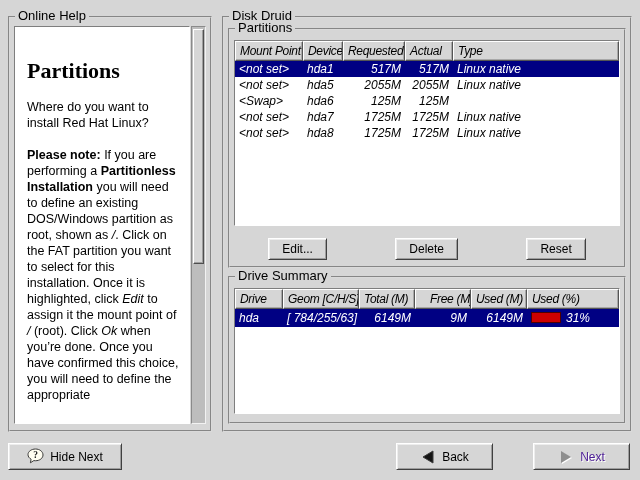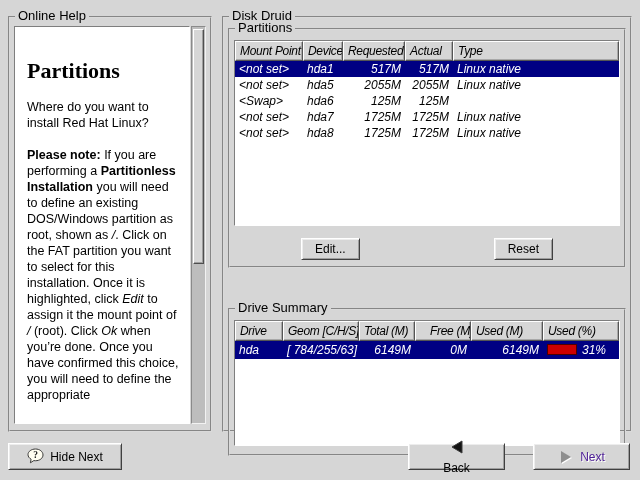--- a/index.html
+++ b/index.html
@@ -54,21 +54,21 @@
   .vthumb {
     position: absolute; left: 1px; right: 1px; top: 2px; height: 235px;
     background: #d6d6d6;
     border: 1px solid; border-color: #ffffff #4e4e4e #4e4e4e #ffffff;
     box-shadow: inset -1px -1px 0 #9e9e9e;
   }
 
   
   .druid-frame { left: 222px; top: 16px; width: 410px; height: 416px; }
   .partitions-frame { position: absolute; left: 4px; top: 10px; right: 4px; height: 240px; border: 2px groove #dadada; }
-  .summary-frame   { position: absolute; left: 4px; top: 258px; right: 4px; height: 148px; border: 2px groove #dadada; margin-top: 32px; }
+  .summary-frame   { position: absolute; left: 4px; top: 258px; right: 4px; height: 148px; border: 2px groove #dadada; }
 
   
   .clist { position: absolute; display: flex; flex-direction: column; background: #404040; font-style: italic; }
   .part-clist { left: 4px; top: 10px; right: 4px; height: 186px; }
   .sum-clist  { left: 4px; top: 10px; right: 4px; bottom: 8px; justify-content: center; }
   .clist-header { display: flex; flex: none; }
   .col {
     background: #d6d6d6; height: 20px; padding: 2px 4px;
     border: 1px solid; border-color: #ffffff #555555 #555555 #ffffff;
     box-shadow: inset -1px -1px 0 #a8a8a8;
@@ -78,39 +78,39 @@
   .row { display: flex; height: 16px; line-height: 16px; white-space: nowrap; }
   .row.selected { background: var(--selection, #000083); color: #fff; }
   .sum-row { height: 18px; line-height: 18px; }
   .cell { padding: 0 4px; overflow: hidden; }
   .num { text-align: right; }
 
   .p-mount { width: 68px; } .p-dev { width: 40px; } .p-req { width: 62px; }
   .p-act { width: 48px; } .p-type { flex: 1; }
 
   .d-drive { width: 48px; } .d-geom { width: 76px; } .d-total { width: 56px; }
-  .d-free { width: 56px; padding-left: 14px; } .d-usedm { width: 72px; } .d-usedp { flex: 1; }
+  .d-free { width: 56px; padding-left: 14px; } .d-usedm { width: 56px; } .d-usedp { flex: 1; }
 
   .used-bar {
     display: inline-block; width: 30px; height: 11px; margin: 3px 5px 0 0;
     vertical-align: top; background: var(--used_bar, #cd0000);
     border: 1px solid #4d0000;
   }
 
   
   .part-buttons {
     position: absolute; left: 4px; right: 4px; bottom: 6px; height: 23px;
     display: flex; justify-content: space-around; align-items: center;
   }
   .part-buttons .btn { height: 22px; padding: 0 13px; }
 
   
   .footer-btn { position: absolute; top: 443px; height: 27px; }
   .hidehelp-btn { left: 8px; width: 114px; }
-  .back-btn { left: 408px; width: 97px; flex-direction: column; }
+  .back-btn { left: 396px; width: 97px; }
   .next-btn { left: 533px; width: 97px; }
   .dis-label { color: #4c1d95; text-shadow: 1px 1px 0 #ffffff; }
   .icon { display: inline-flex; flex: none; }
 </style>
 </head>
 <body>
 
 <div class="screen">
 
   <div class="frame help-frame">
@@ -174,20 +174,21 @@
             <span class="cell p-dev">hda8</span>
             <span class="cell p-req num">1725M</span>
             <span class="cell p-act num">1725M</span>
             <span class="cell p-type">Linux native</span>
           </div>
         </div>
       </div>
 
       <div class="part-buttons">
         <button class="btn">Edit...</button>
+        <button class="btn">Delete</button>
         <button class="btn">Reset</button>
       </div>
     </div>
 
     <div class="summary-frame">
       <span class="legend">Drive Summary</span>
 
       <div class="clist sunken sum-clist">
         <div class="clist-header">
           <div class="col d-drive">Drive</div>
@@ -195,21 +196,21 @@
           <div class="col d-total">Total (M)</div>
           <div class="col d-free">Free (M)</div>
           <div class="col d-usedm">Used (M)</div>
           <div class="col d-usedp">Used (%)</div>
         </div>
         <div class="clist-body">
           <div class="row sum-row selected">
             <span class="cell d-drive">hda</span>
             <span class="cell d-geom">[ 784/255/63]</span>
             <span class="cell d-total num">6149M</span>
-            <span class="cell d-free num">0M</span>
+            <span class="cell d-free num">9M</span>
             <span class="cell d-usedm num">6149M</span>
             <span class="cell d-usedp"><span class="used-bar"></span><span>31%</span></span>
           </div>
         </div>
       </div>
     </div>
   </div>
 
   <button class="btn footer-btn hidehelp-btn">
     <span class="icon">

